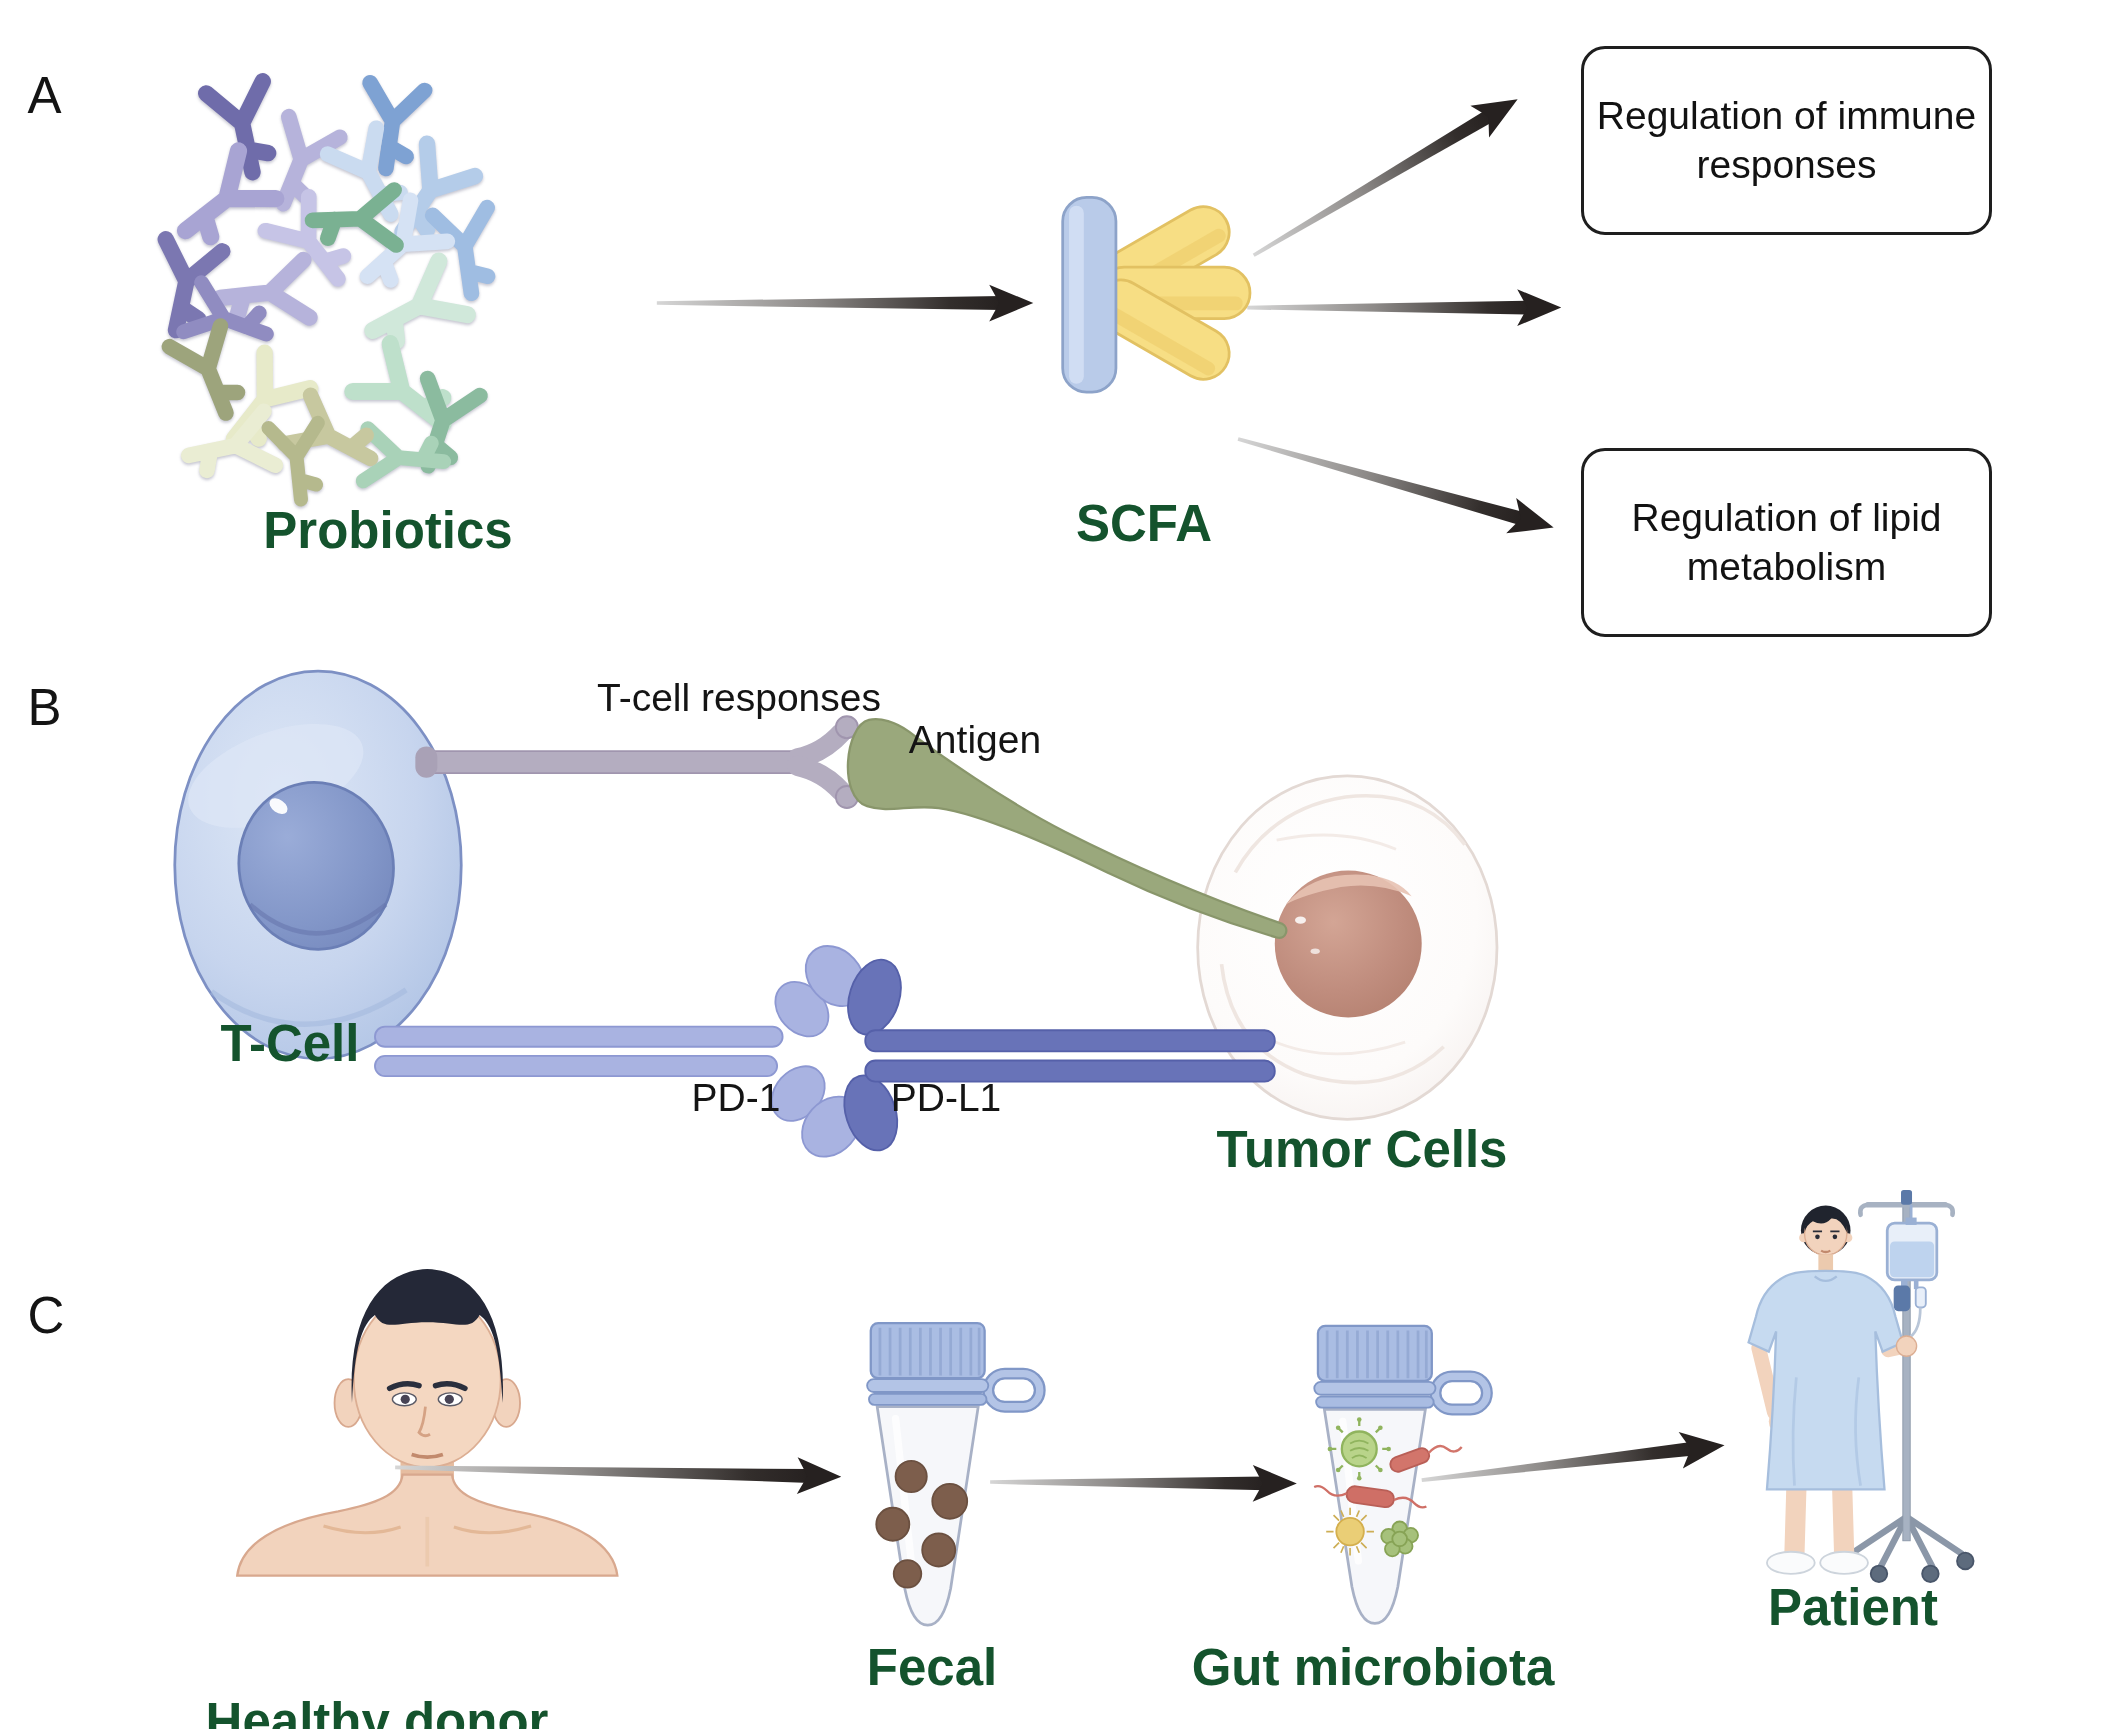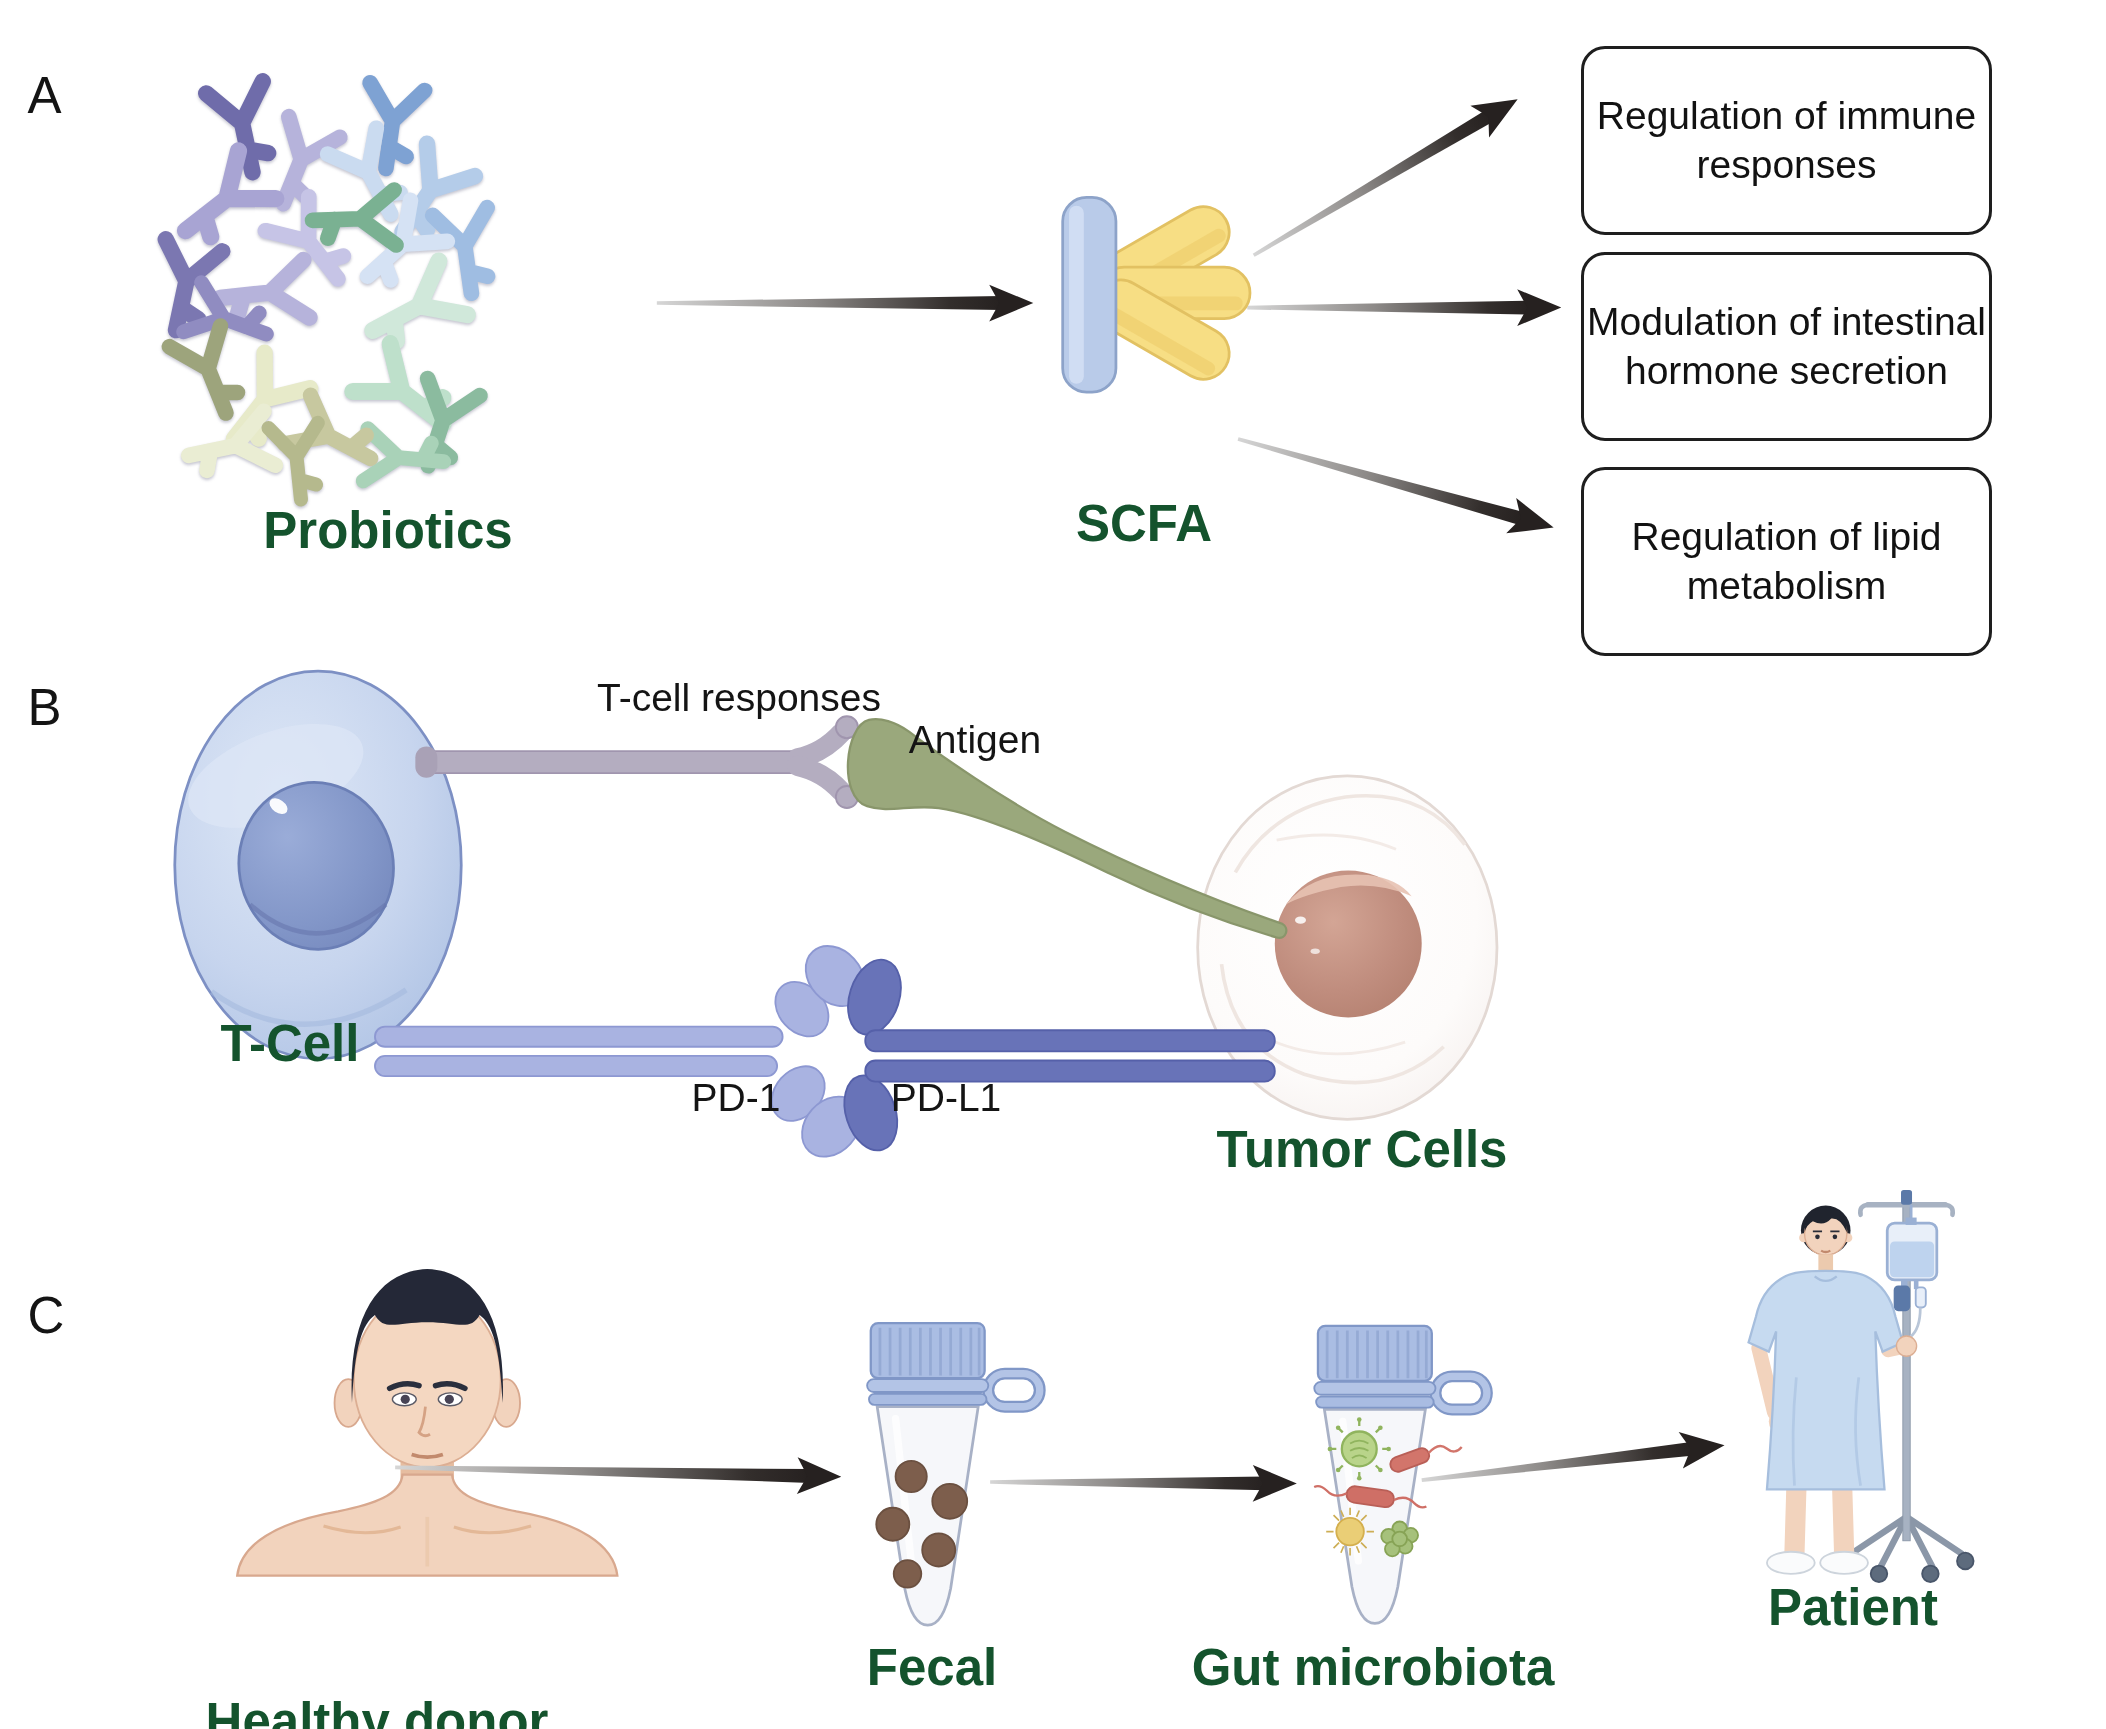--- a/index.html
+++ b/index.html
@@ -334,25 +334,21 @@
   <div class="abs panel-label" style="left:27.5px;top:678px">B</div>
   <div class="abs panel-label" style="left:27.5px;top:1286px">C</div>
 
   <div class="abs lbl" style="left:388px;top:501px">Probiotics</div>
   <div class="abs lbl" style="left:1144px;top:494px">SCFA</div>
 
   <div class="outcome-box" style="top:46px">
     <span>Regulation of immune
 responses</span>
   </div>
-  <div class="outcome-box" style="top:252px">
-    <span>Modulation of intestinal
-hormone secretion</span>
-  </div>
-  <div class="outcome-box" style="top:467px">
+  <div class="outcome-box" style="top:448px">
     <span>Regulation of lipid
 metabolism</span>
   </div>
 
   <div class="abs lbl-sm" style="left:739px;top:676px">T-cell responses</div>
   <div class="abs lbl-sm" style="left:975px;top:718px">Antigen</div>
   <div class="abs lbl-sm" style="left:736px;top:1076px">PD-1</div>
   <div class="abs lbl-sm" style="left:946px;top:1076px">PD-L1</div>
   <div class="abs lbl" style="left:290px;top:1014px">T-Cell</div>
   <div class="abs lbl" style="left:1362px;top:1120px">Tumor Cells</div>

